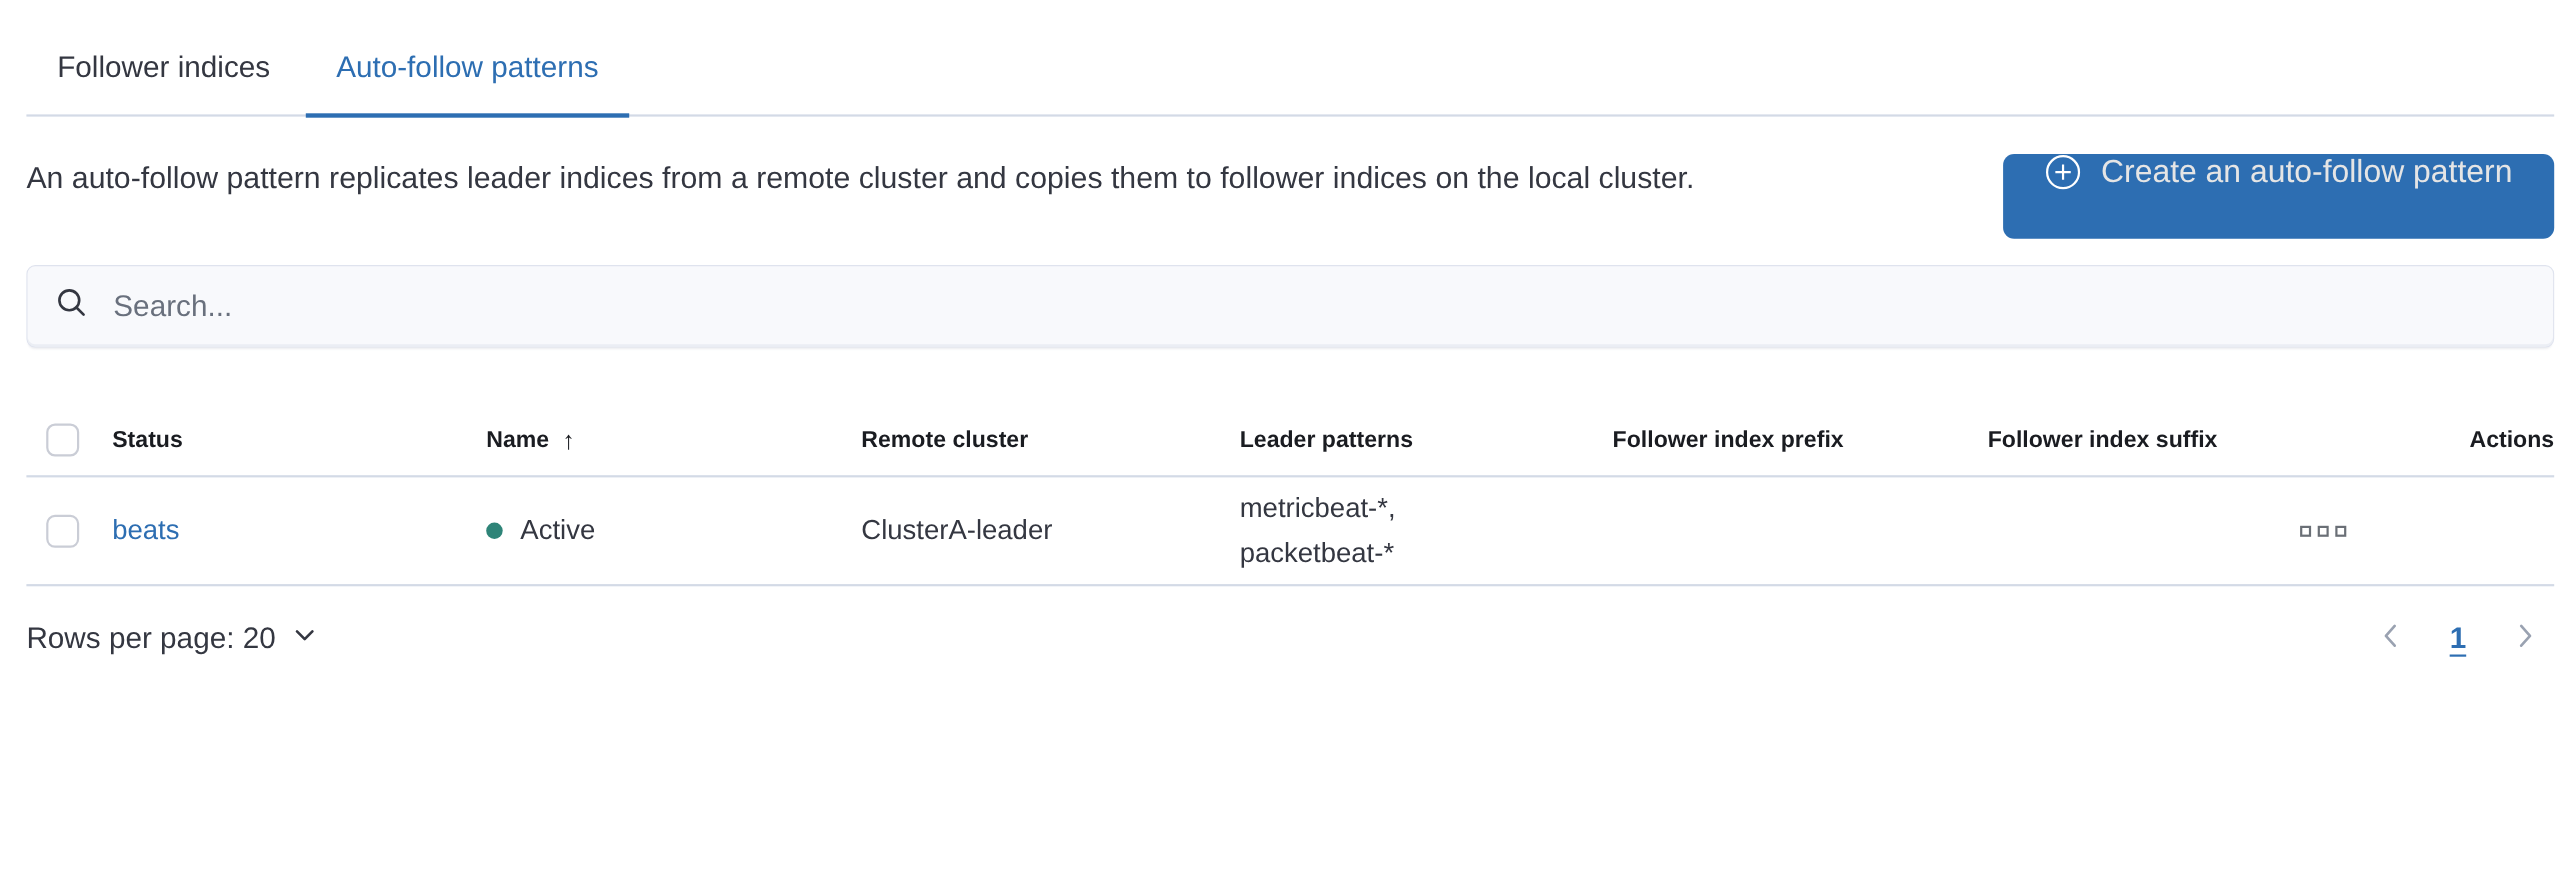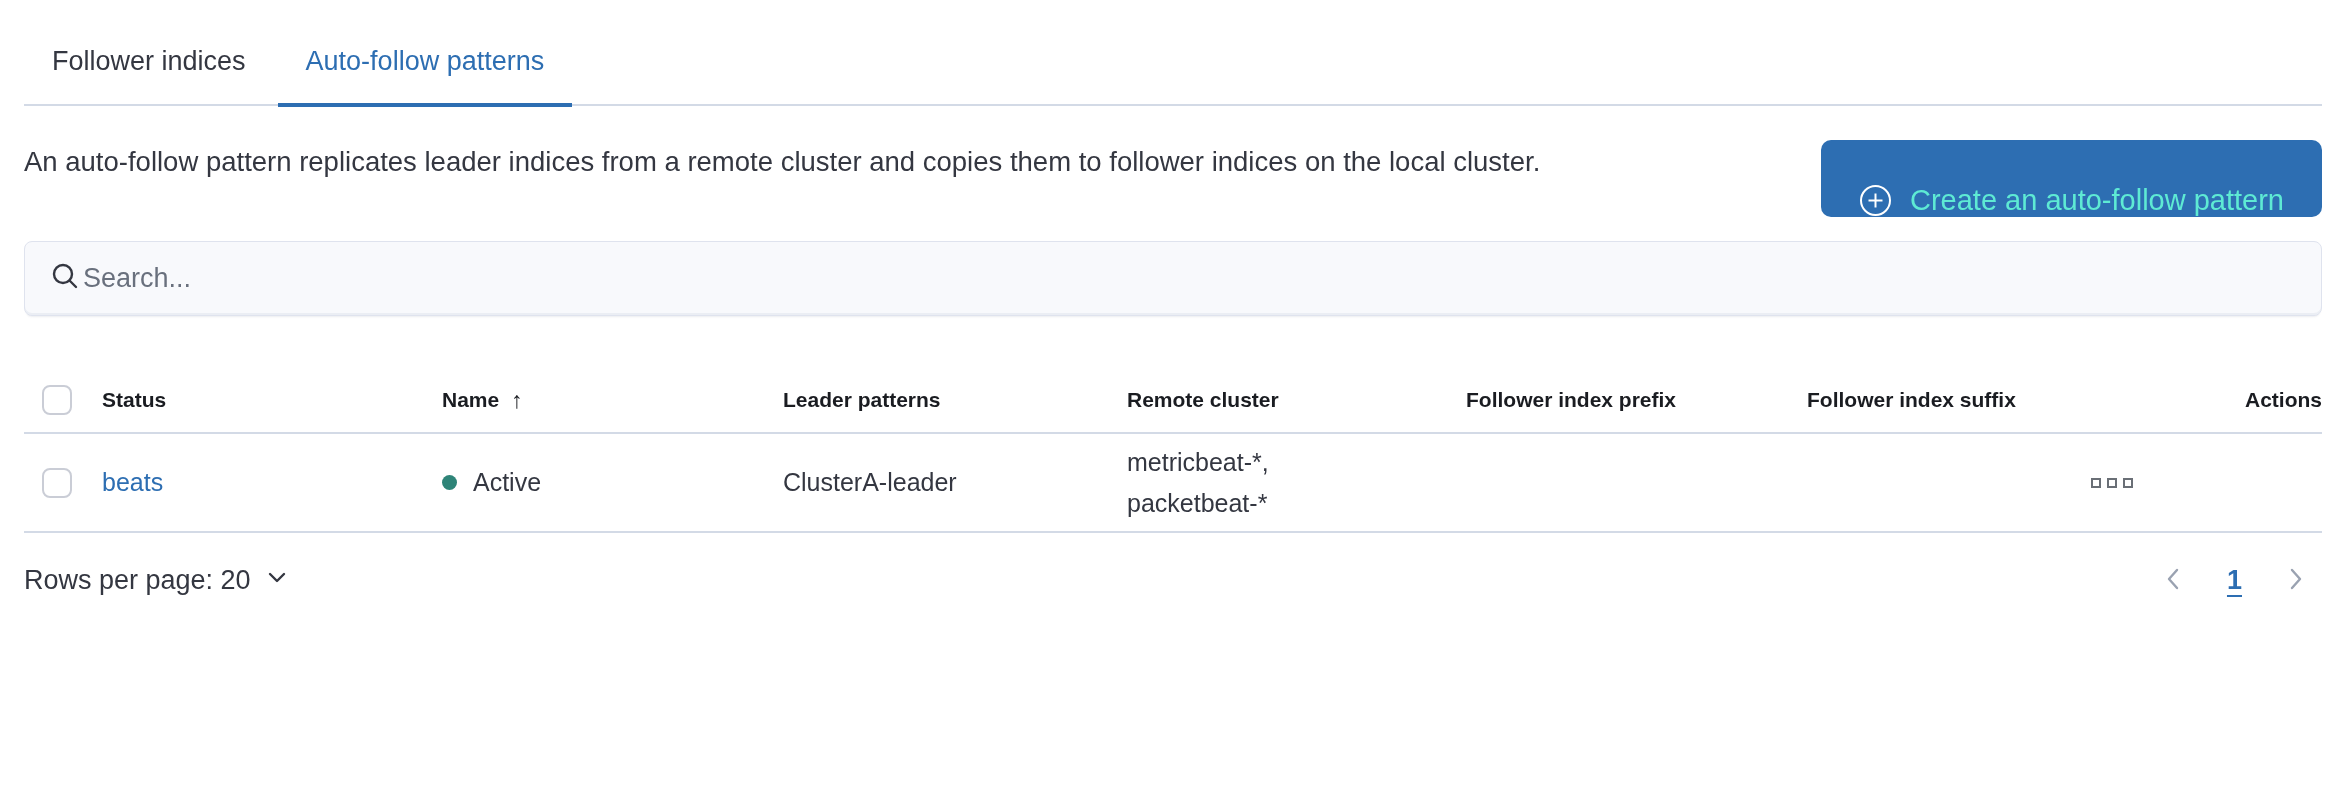--- a/index.html
+++ b/index.html
@@ -55,45 +55,46 @@
   }
   .description {
     max-width: 1730px;
     font-size: 27.5px;
     line-height: 44px;
     color: #343741;
   }
   .create-button {
     flex: none;
     display: flex;
-    align-items: flex-end;
+    align-items: flex-start;
     gap: 18px;
     height: 77px;
     padding: 0 38px;
     border: none;
     border-radius: 10px;
     background: #2d6eb2;
-    color: #5eead4;
+    color: #e5e5e5;
     font-family: "Liberation Sans", sans-serif;
     font-size: 29px;
     cursor: pointer;
     margin-top: 0px;
   }
   .create-button svg { display: block; }
 
   
   .search-bar {
     margin-top: 24px;
     height: 75px;
     background: #f8f9fc;
     border: 1px solid #dfe3ee;
     border-radius: 8px;
     display: flex;
     align-items: center;
     padding: 0 24px;
+    gap: 20px;
     box-shadow: 0 3px 2px -2px rgba(100,110,130,0.12), inset 0 -2px 0 rgba(211,218,230,0.35);
   }
   .search-bar input {
     flex: 1;
     border: none;
     outline: none;
     background: transparent;
     font-family: "Liberation Sans", sans-serif;
     font-size: 27px;
     color: #343741;
@@ -231,24 +232,24 @@
         <div class="checkbox"></div>
       </div>
       <div class="t-cell">
         <span>Status</span>
       </div>
       <div class="t-cell">
         <span>Name</span>
         <span class="sort-arrow">↑</span>
       </div>
       <div class="t-cell">
+        <span>Remote cluster</span>
+      </div>
+      <div class="t-cell">
         <span>Leader patterns</span>
-      </div>
-      <div class="t-cell">
-        <span>Remote cluster</span>
       </div>
       <div class="t-cell">
         <span>Follower index prefix</span>
       </div>
       <div class="t-cell">
         <span>Follower index suffix</span>
       </div>
       <div class="t-cell cell-right">
         <span>Actions</span>
       </div>

